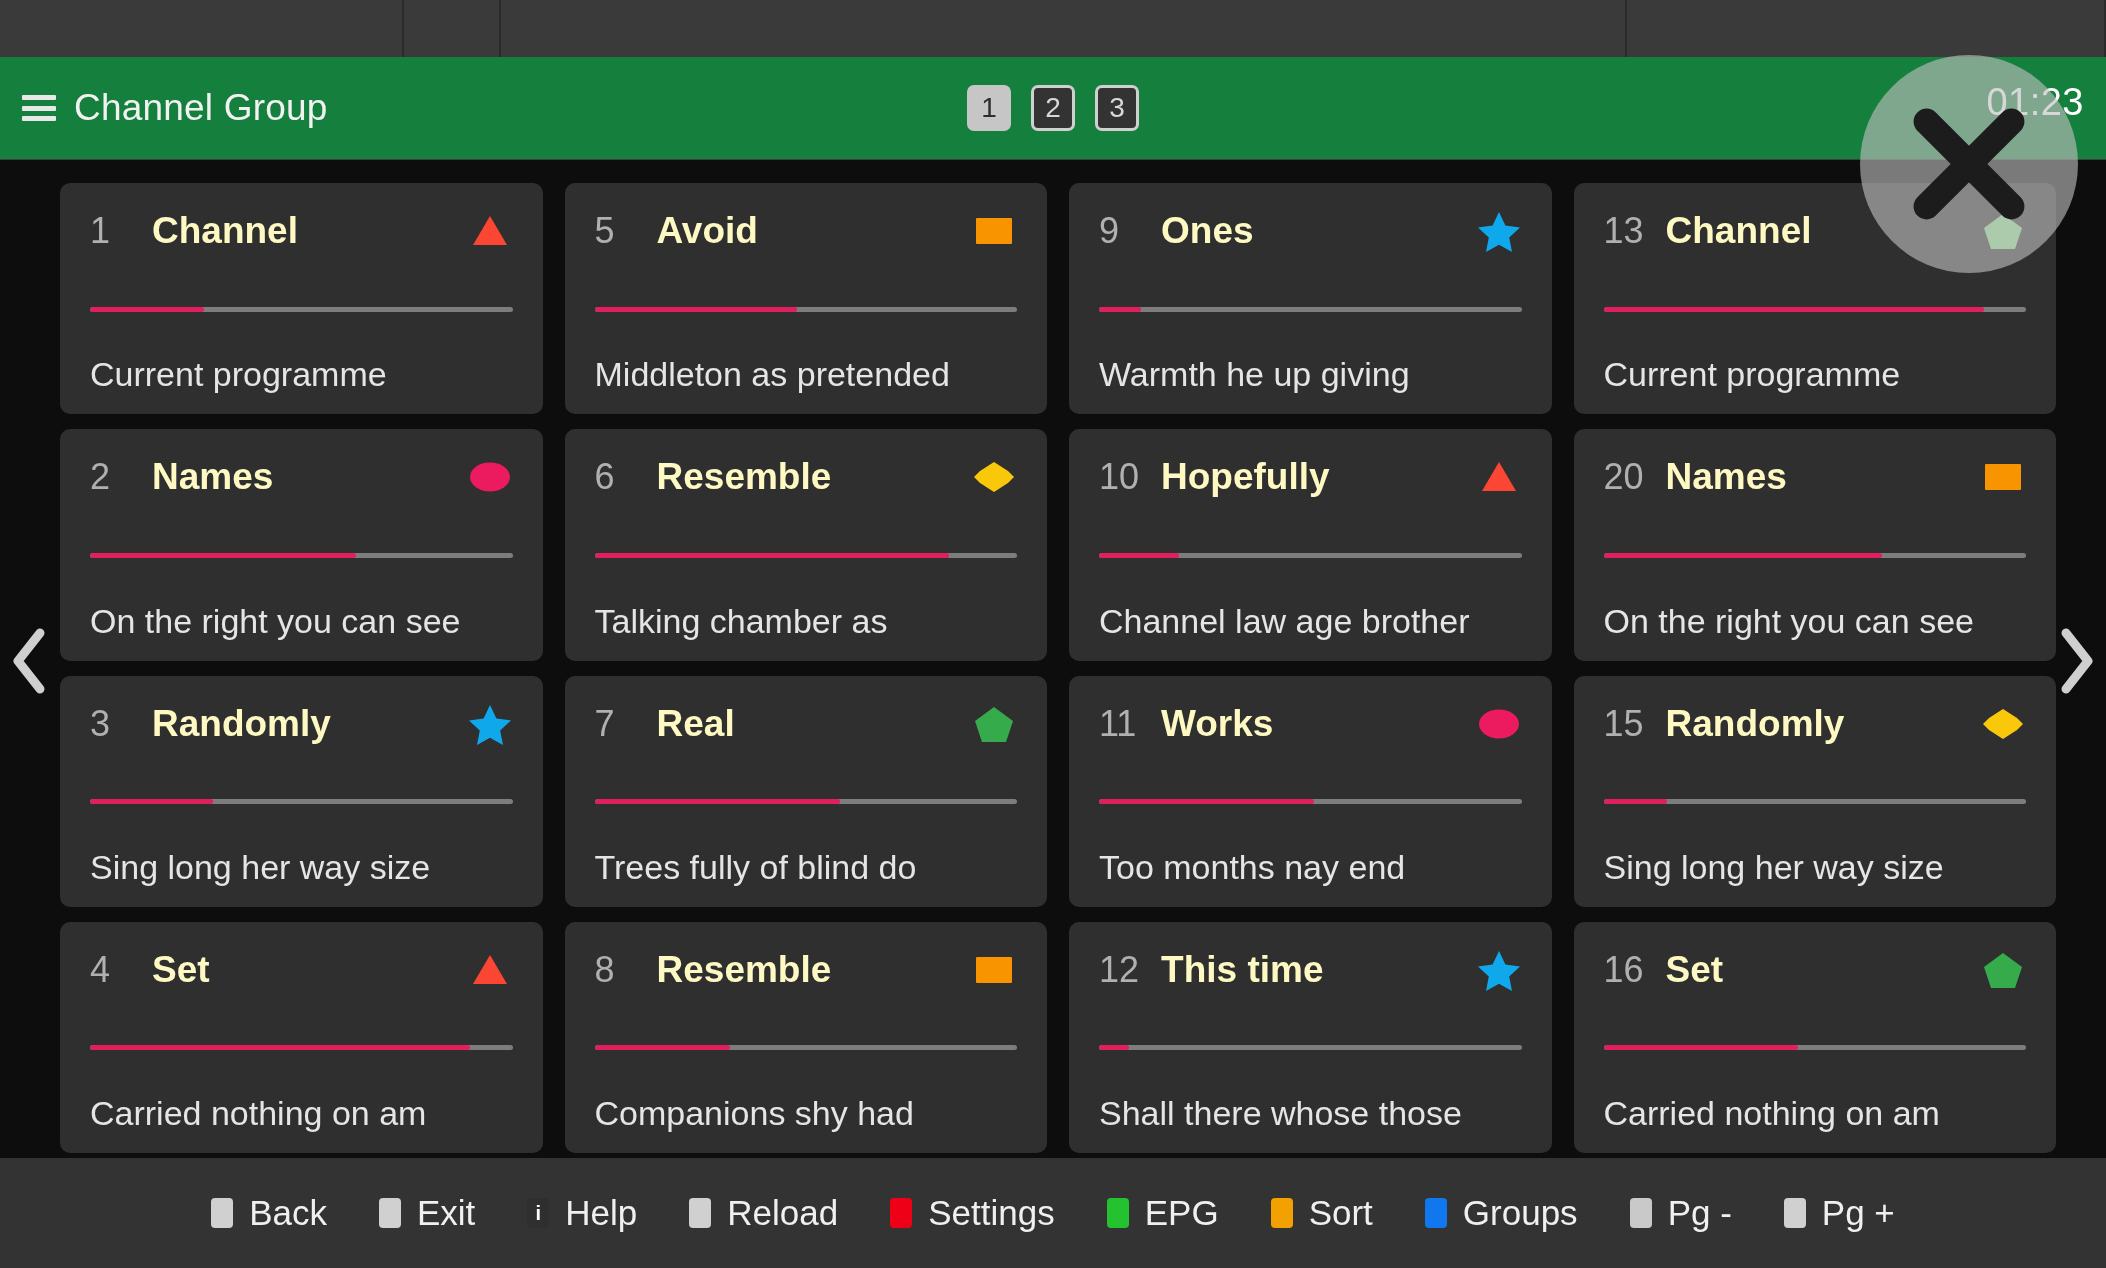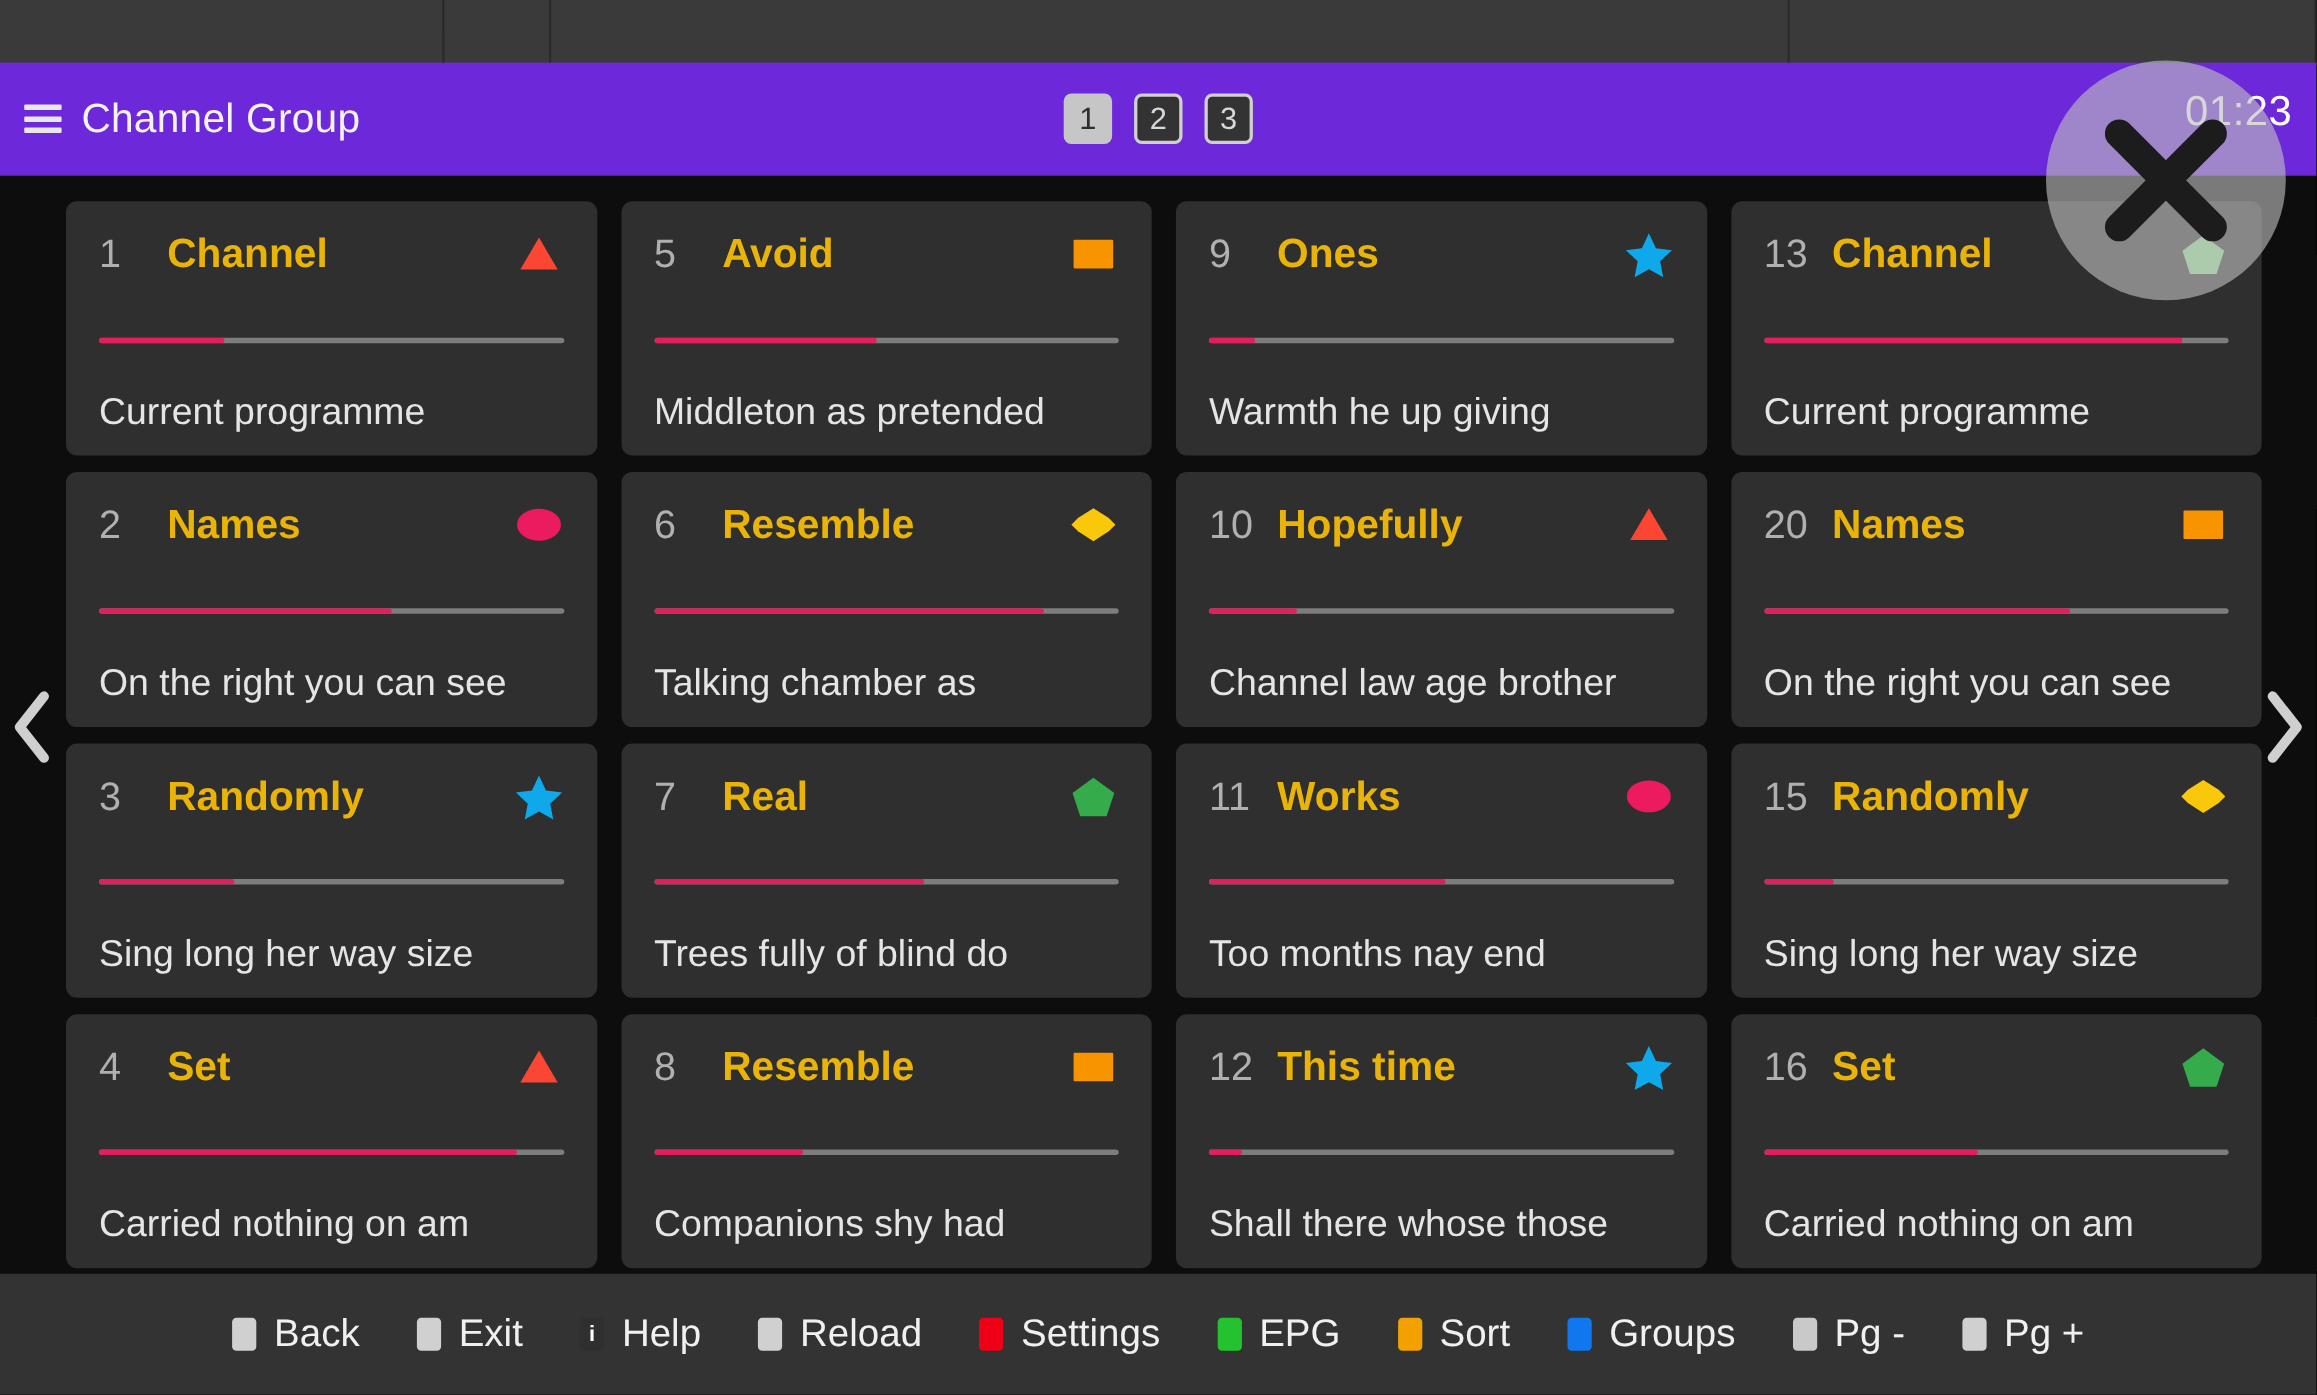--- a/index.html
+++ b/index.html
@@ -49,21 +49,21 @@
   .bg-panelrow .p2 { width: 96px; }
   .bg-panelrow .p3 { width: 1130px; }
   .bg-panelrow .p4 { width: 480px; }
 
   
   .header {
     position: absolute;
     left: 0; top: 57px;
     width: 2106px;
     height: 102px;
-    background: #6d28d9;
+    background: #15803d;
     border-bottom: 1px solid #3d3d3d;
     display: flex;
     align-items: center;
   }
   .hamburger {
     margin-left: 22px;
     width: 34px;
     height: 26px;
     display: flex;
     flex-direction: column;
@@ -187,21 +187,21 @@
     gap: 22px;
     height: 52px;
   }
   .card-num {
     color: #b0b0b0;
     font-size: 36px;
     font-weight: 400;
     min-width: 40px;
   }
   .card-title {
-    color: #eab308;
+    color: #fef9c3;
     font-size: 37px;
     font-weight: bold;
     white-space: nowrap;
     overflow: hidden;
     text-overflow: ellipsis;
     flex: 1;
   }
   .card-icon {
     width: 46px;
     height: 46px;

